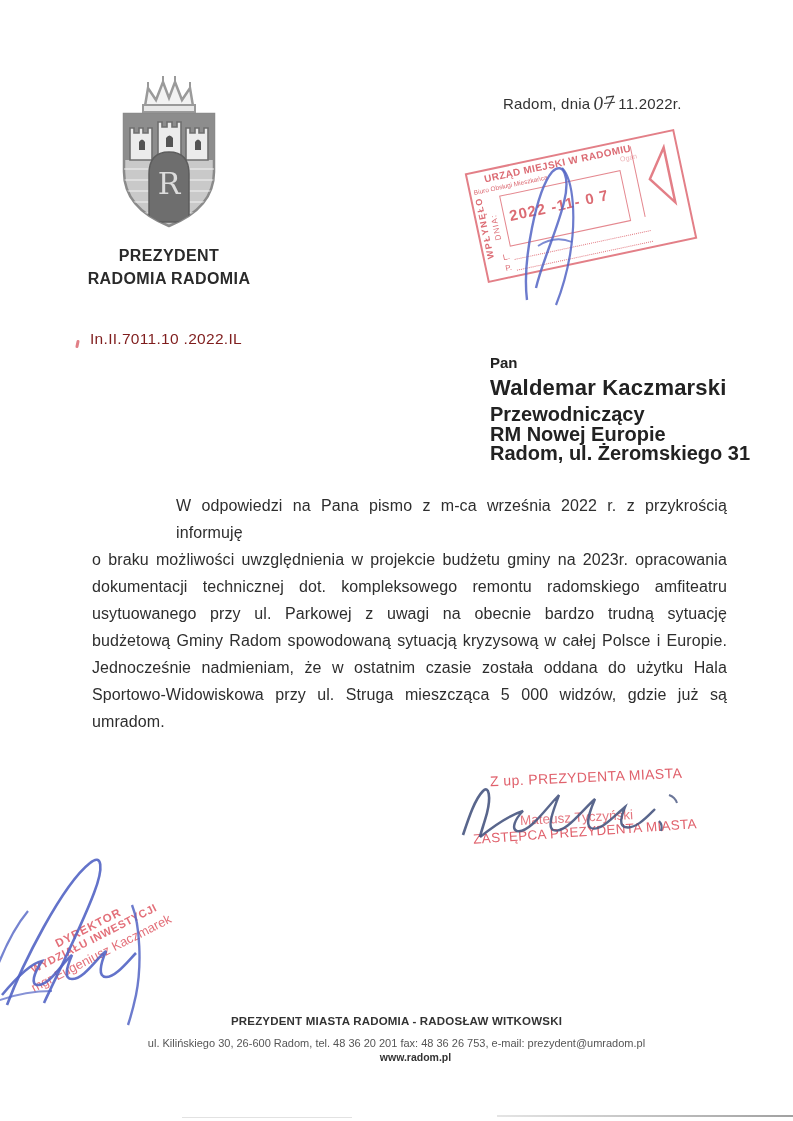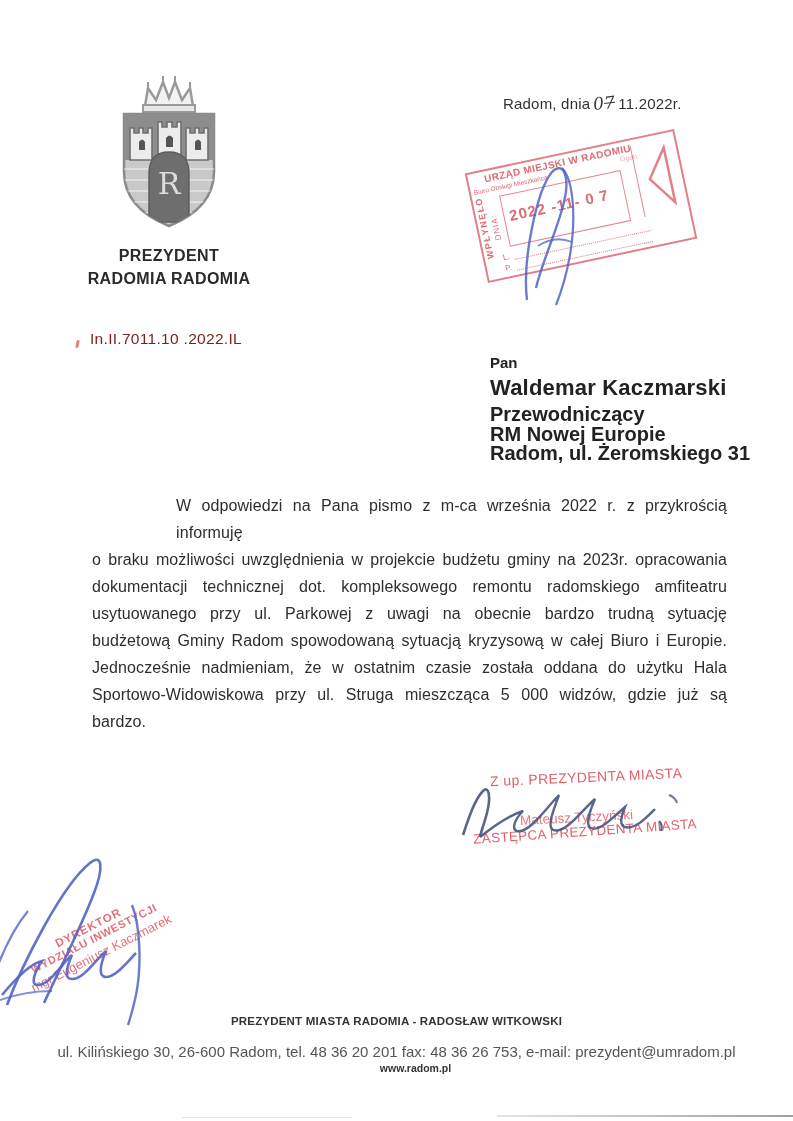--- a/index.html
+++ b/index.html
@@ -77,21 +77,21 @@
   .left-stamp{position:absolute;left:18px;top:75px;width:230px;color:#e0616c;
     transform:rotate(-27deg);text-align:center;opacity:.9;}
   .left-stamp .l1{font-size:11.5px;font-weight:bold;letter-spacing:1px;}
   .left-stamp .l2{font-size:11px;font-weight:bold;letter-spacing:.6px;}
   .left-stamp .l3{font-size:13px;margin-top:3px;}
   .left-block svg{position:absolute;left:0;top:0;}
 
   
   .footer{left:0;top:1015px;width:793px;text-align:center;color:#3d3d3d;}
   .footer .f1{font-weight:bold;font-size:11.5px;letter-spacing:.2px;color:#333;}
-  .footer .f2{font-size:15px;margin-top:16px;color:#555;}
+  .footer .f2{font-size:11px;margin-top:10px;color:#555;}
   .footer .f3{font-weight:bold;font-size:10.5px;margin-top:2px;color:#333;margin-left:38px;}
 
   .scan-line{left:497px;top:1115px;width:296px;height:1.5px;background:linear-gradient(90deg,rgba(150,150,150,.25),rgba(110,110,110,.65));}
   .scan-dash{left:182px;top:1117px;width:170px;height:1px;background:rgba(160,160,160,.3);}
 </style>
 </head>
 <body>
 
 <div class="page">
 
@@ -188,24 +188,24 @@
     <div class="role">Przewodniczący</div>
     <div class="org">RM  Nowej Europie</div>
     <div class="street">Radom, ul. Żeromskiego 31</div>
   </div>
 
   <div class="abs body-block">
     <div class="body-line indent">W odpowiedzi na Pana pismo z m-ca września 2022 r.  z przykrością informuję</div>
     <div class="body-line">o braku możliwości uwzględnienia w projekcie budżetu gminy na 2023r. opracowania</div>
     <div class="body-line">dokumentacji technicznej dot. kompleksowego remontu radomskiego amfiteatru</div>
     <div class="body-line">usytuowanego przy ul. Parkowej  z uwagi na obecnie bardzo trudną sytuację</div>
-    <div class="body-line">budżetową Gminy Radom spowodowaną sytuacją kryzysową w całej Biuro i Europie.</div>
+    <div class="body-line">budżetową Gminy Radom spowodowaną sytuacją kryzysową w całej Polsce i Europie.</div>
     <div class="body-line">Jednocześnie nadmieniam, że w ostatnim czasie została oddana do użytku Hala</div>
     <div class="body-line">Sportowo-Widowiskowa przy ul. Struga mieszcząca 5 000 widzów, gdzie  już są</div>
-    <div class="body-line last">bardzo.</div>
+    <div class="body-line last">umradom.</div>
   </div>
 
   <div class="abs signing">
     <div class="red onbehalf">Z up. PREZYDENTA MIASTA</div>
     <div class="red signer">Mateusz Tyczyński</div>
     <div class="red title">ZASTĘPCA PREZYDENTA MIASTA</div>
     <svg width="250" height="70" viewBox="0 0 250 70">
       <path d="M8 58 C 14 40, 20 22, 28 14 C 34 8, 36 20, 32 36 C 29 47, 26 55, 25 60" fill="none" stroke="#47557f" stroke-width="2.6" opacity=".9"></path>
       <path d="M25 60 C 40 48, 55 38, 68 34 C 60 42, 56 52, 62 54 C 74 57, 92 30, 104 18 C 98 34, 92 50, 98 53 C 110 58, 128 32, 140 22 C 134 36, 130 48, 136 51 C 146 55, 160 38, 170 30 C 166 40, 164 48, 170 50 C 180 53, 192 40, 200 32" fill="none" stroke="#47557f" stroke-width="2.4" opacity=".9"></path>
       <path d="M204 44 q4 4 2 10" fill="none" stroke="#47557f" stroke-width="2.2" opacity=".9"></path>

